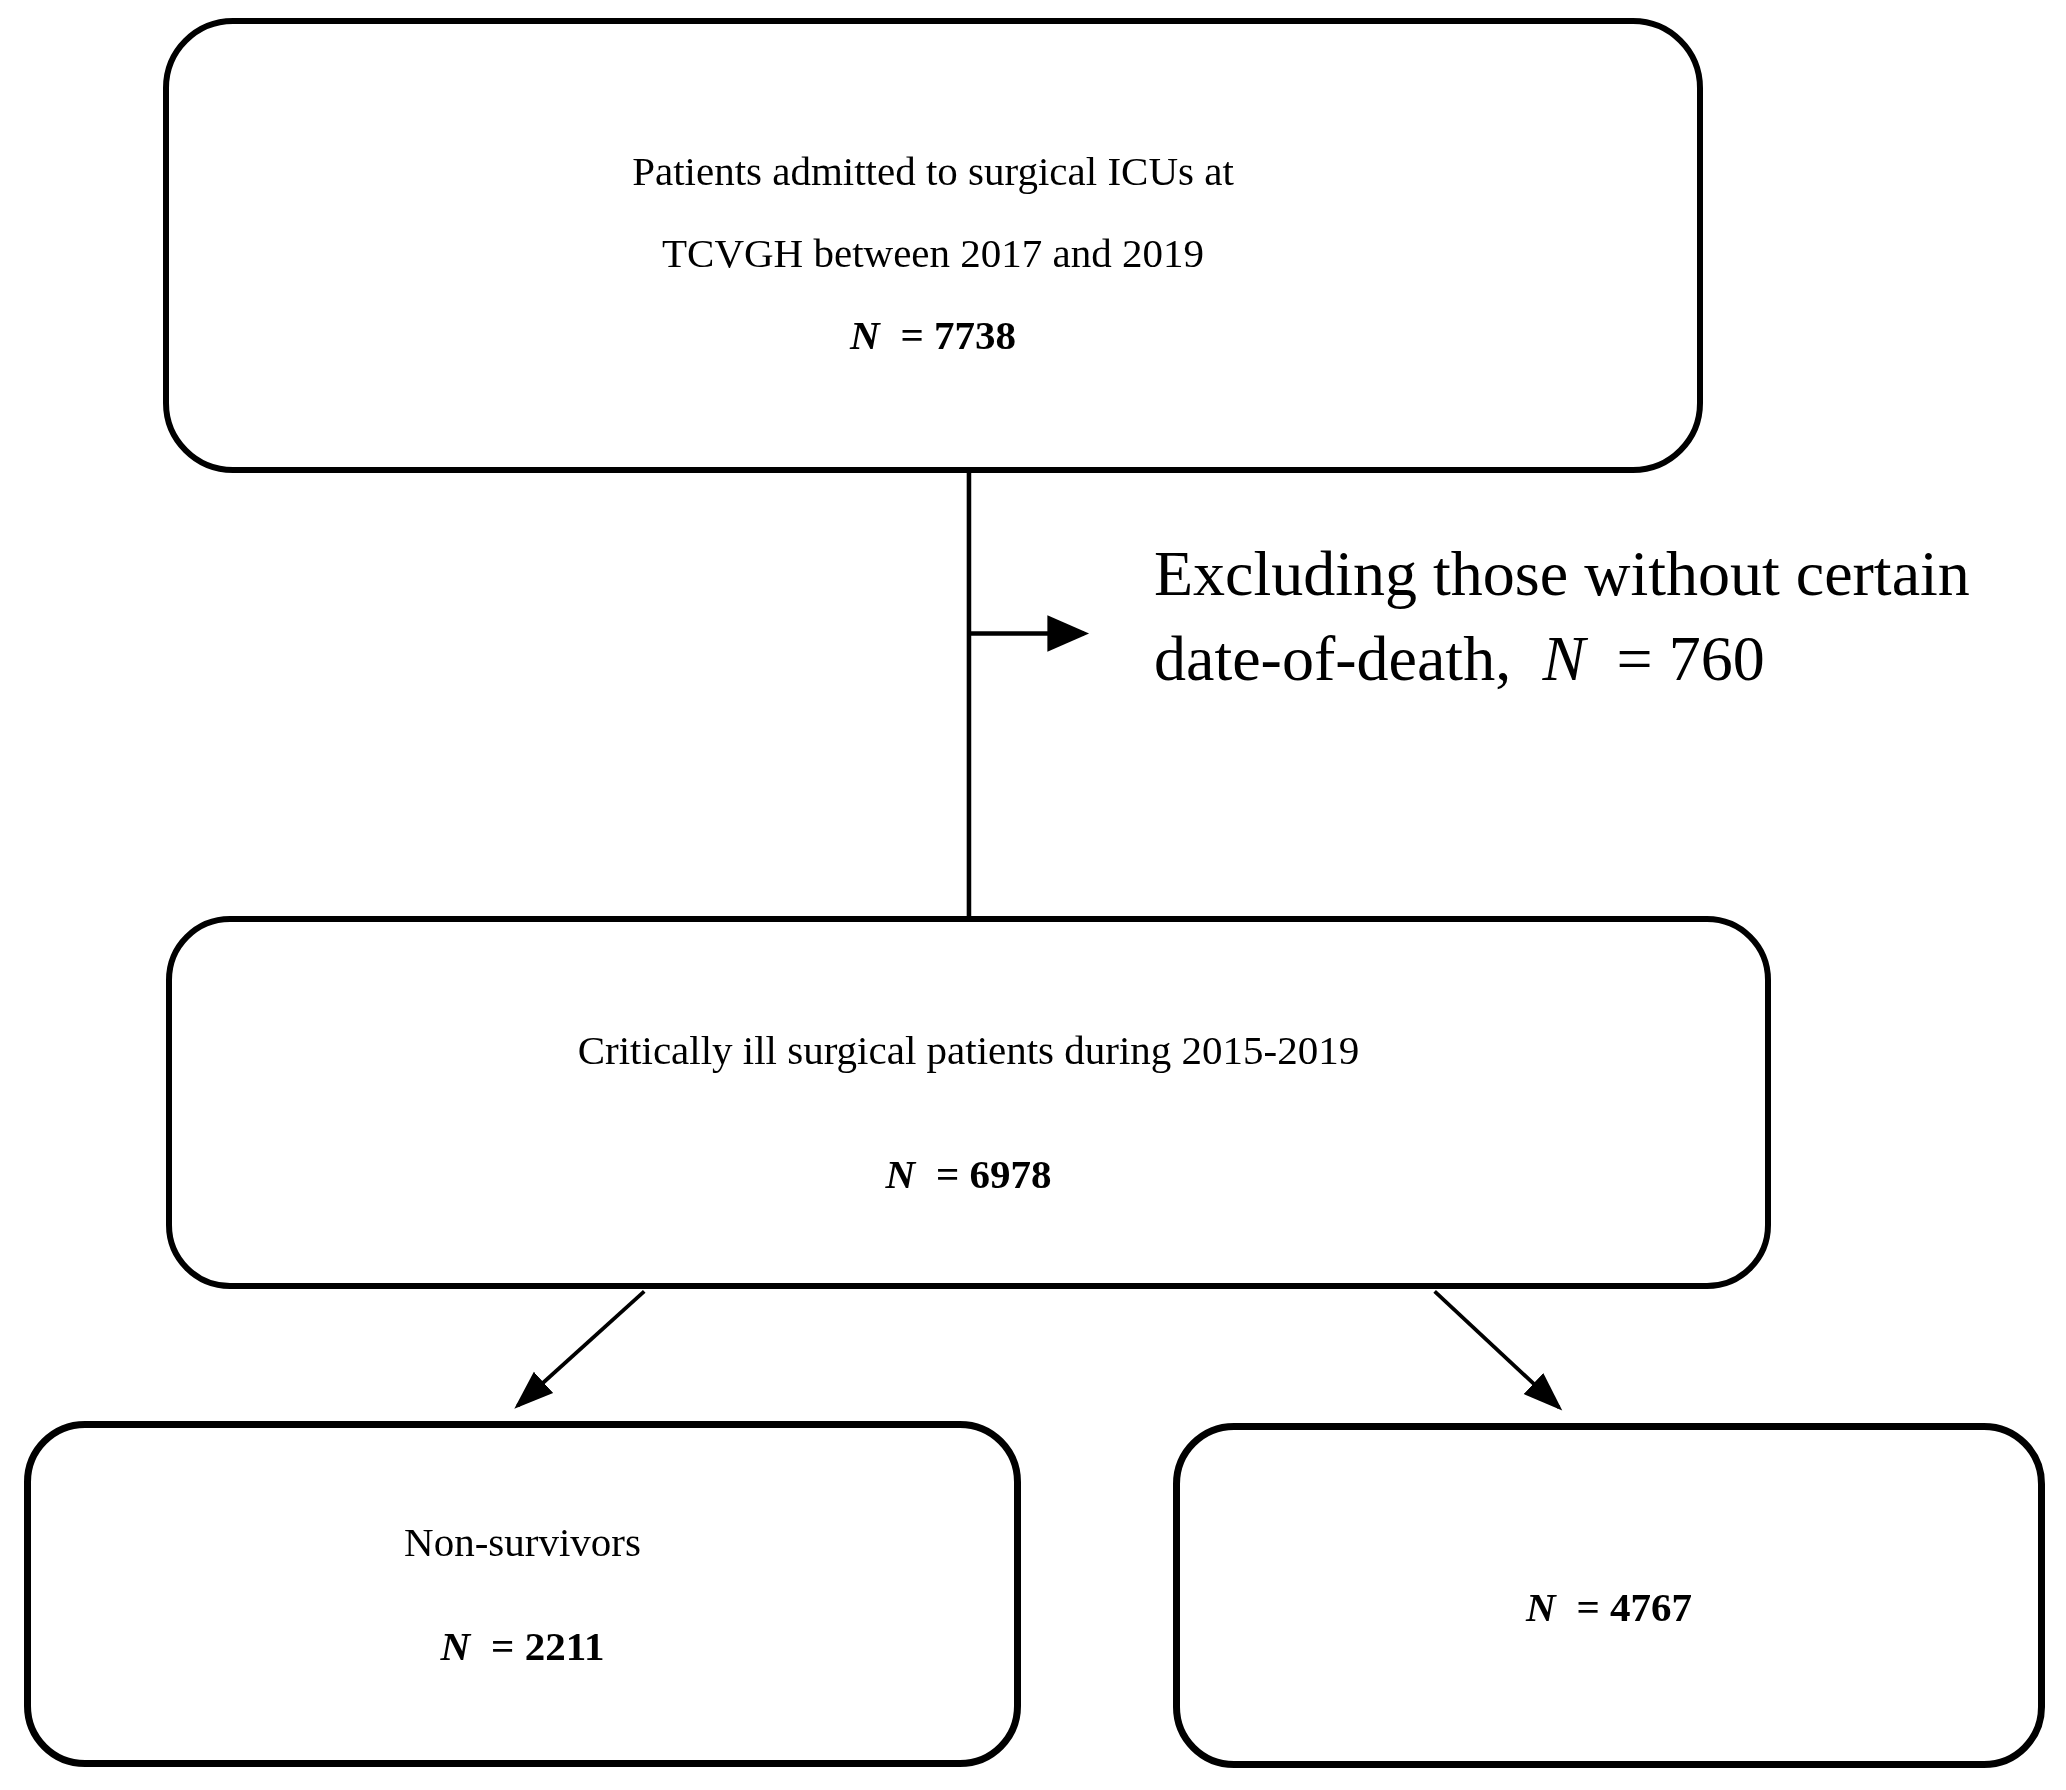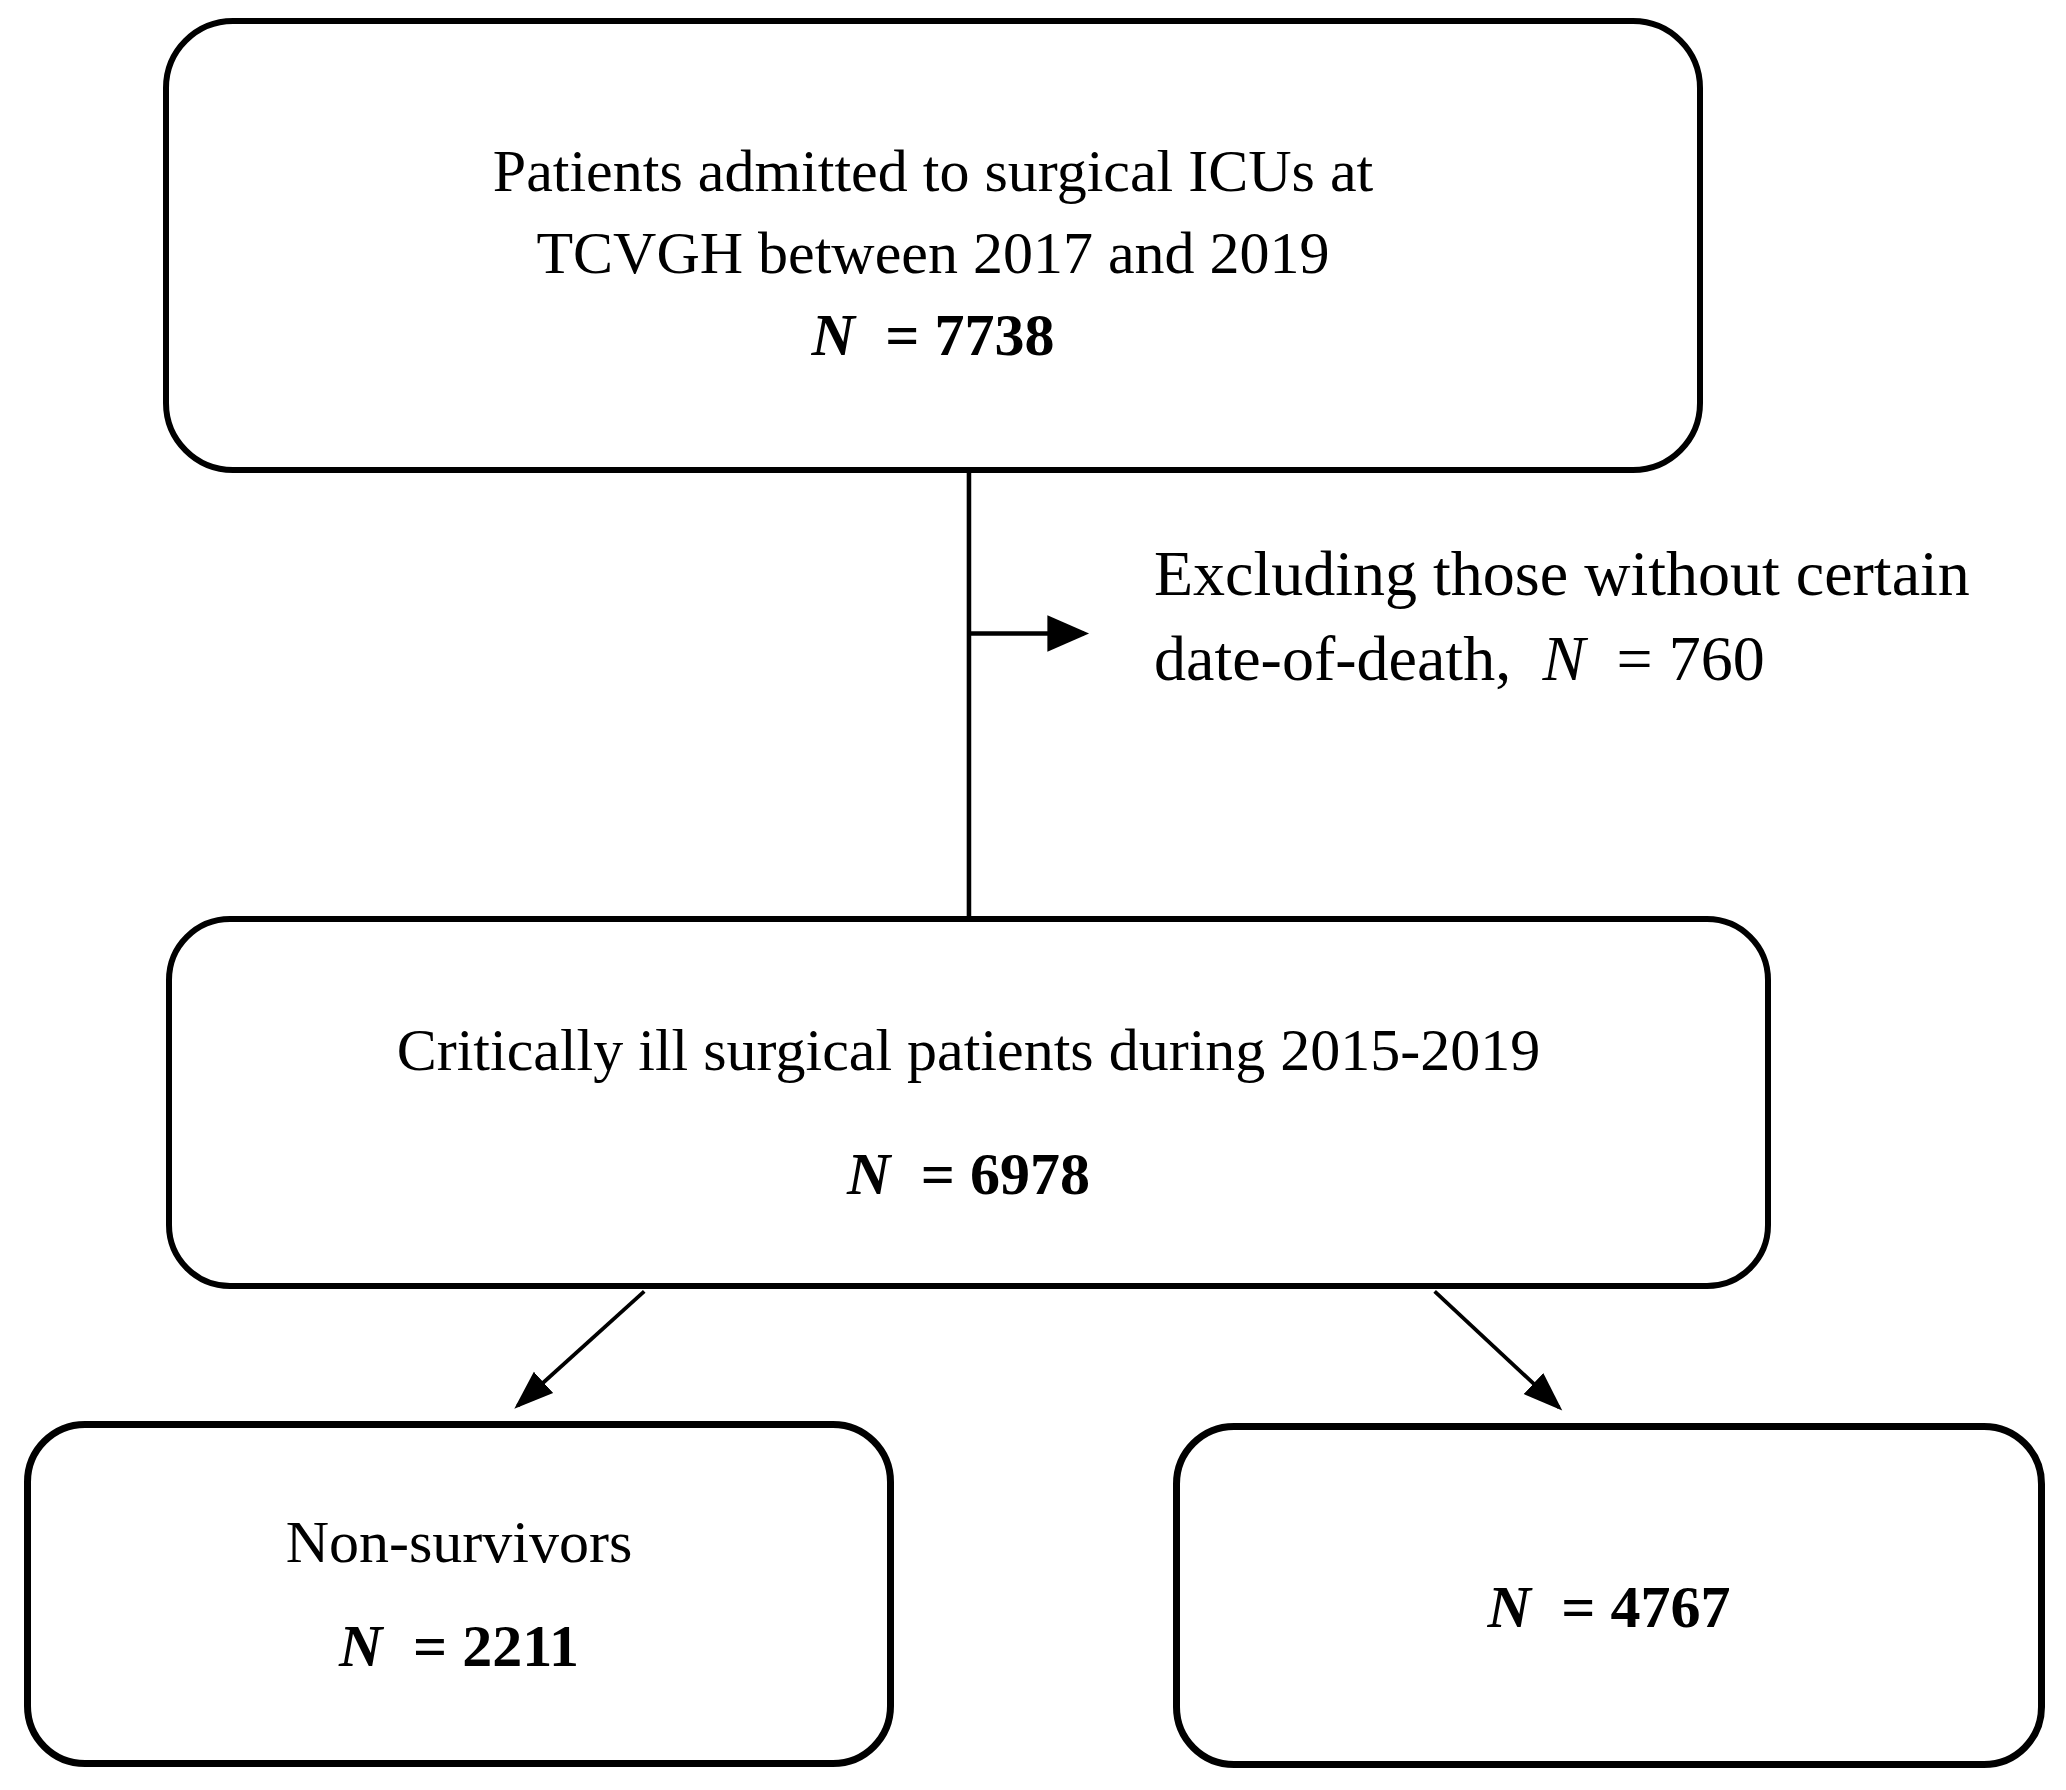--- a/index.html
+++ b/index.html
@@ -28,35 +28,35 @@
   .box {
     position: absolute;
     box-sizing: border-box;
     border: 6.8px solid #000000;
     background: #ffffff;
     display: flex;
     flex-direction: column;
     align-items: center;
     justify-content: center;
     text-align: center;
-    font-size: 60px;
+    font-size: 41px;
     line-height: 82px;
   }
   .top-box {
     left: 163px; top: 18px; width: 1540px; height: 455px;
     border-radius: 70px;
     padding-top: 15px;
   }
   .middle-box {
     left: 166px; top: 916px; width: 1605px; height: 373px;
     border-radius: 64px;
     padding-top: 19px;
   }
   .left-box {
-    left: 24px; top: 1421px; width: 870px; height: 346px;
+    left: 24px; top: 1421px; width: 997px; height: 346px;
     border-radius: 61px; border-width: 7.6px;
   }
   .right-box {
     left: 1173px; top: 1423px; width: 872px; height: 345px;
     border-radius: 61px; border-width: 7.6px;
   }
   .bold { font-weight: bold; }
   .nline .nlabel { font-style: italic; }
   .nline .nvalue { margin-left: 0.26em; }
   .middle-box .nline { margin-top: 42px; }

